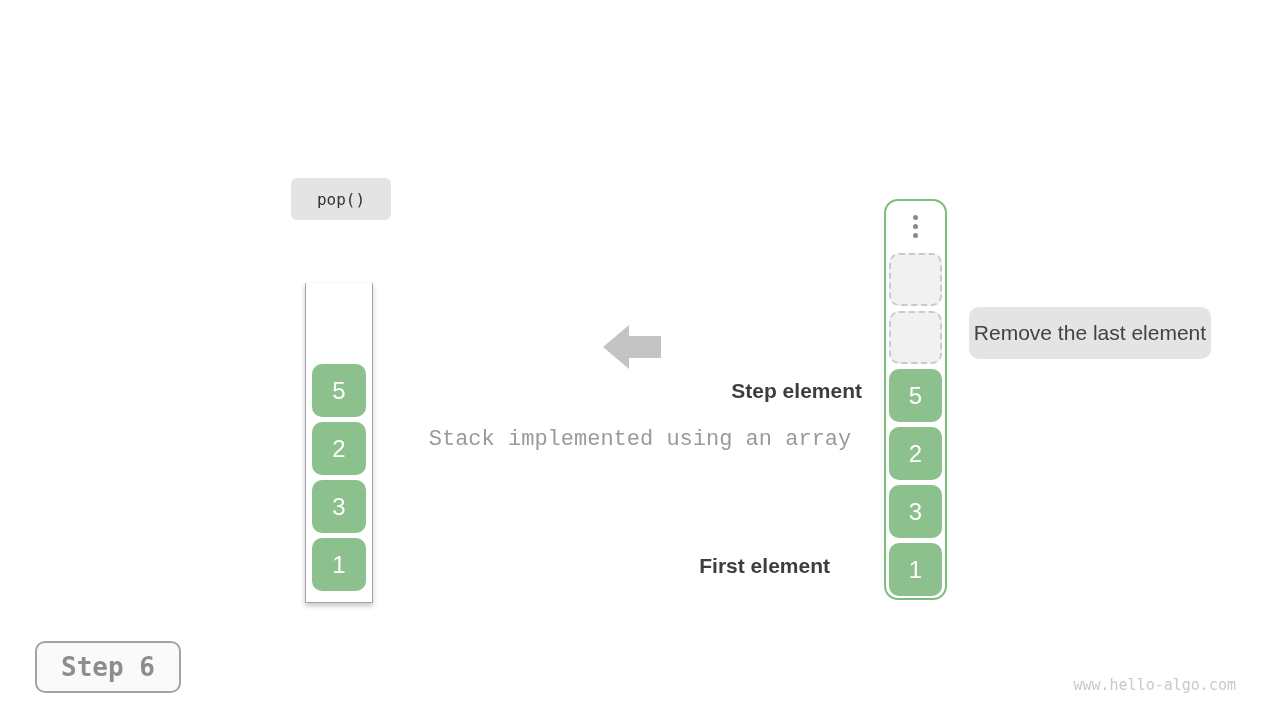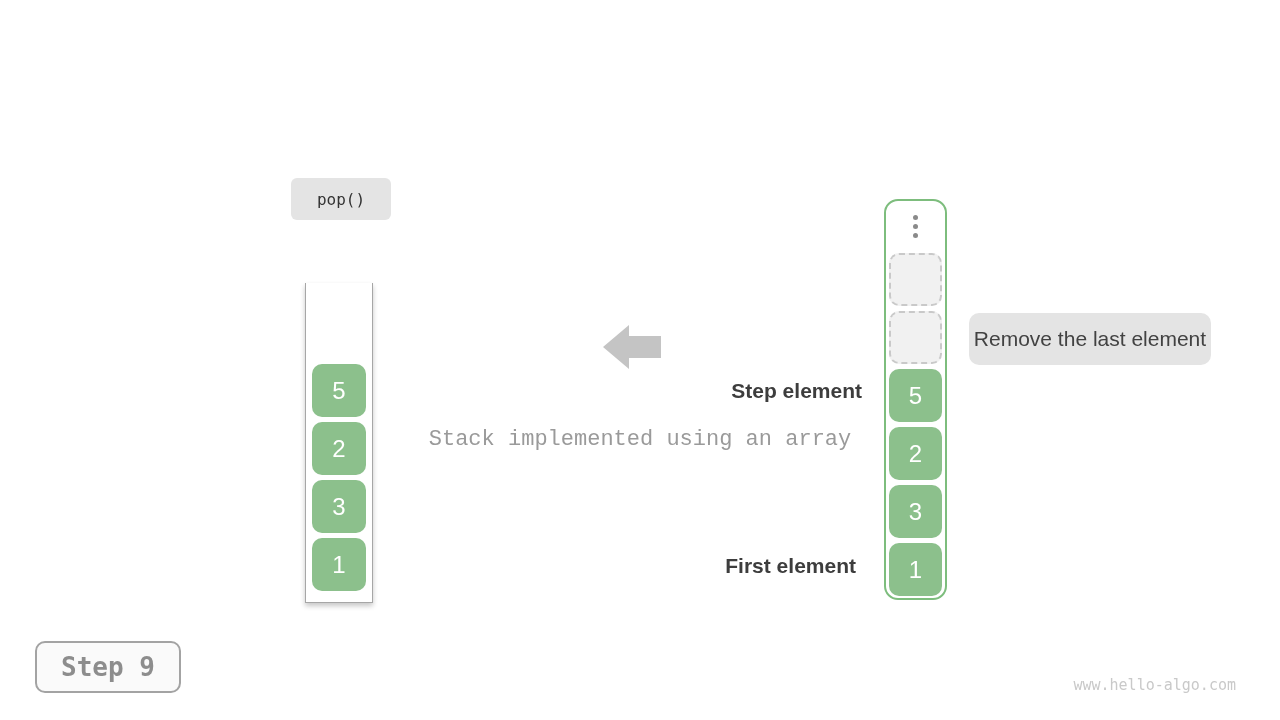--- a/index.html
+++ b/index.html
@@ -59,21 +59,21 @@
     position:absolute;left:400px;top:427px;
     width:480px;text-align:center;
     font-size:22px;color:var(--muted-text);font-family:Liberation Mono, monospace;
   }
   .side-label{
     position:absolute;left:560px;width:302px;
     text-align:right;
     font-size:21px;font-weight:bold;color:var(--dark-text);
   }
   .side-label.last{top:379px;}
-  .side-label.first{top:554px;left:554px;}
+  .side-label.first{top:554px;left:528px;}
   
   .right-array{
     position:absolute;left:884px;top:199px;
     width:63px;height:401px;
     border:2px solid var(--container-border-green);
     border-radius:14px;
     background:#ffffff;
     display:flex;flex-direction:column;
     align-items:center;gap:5px;
     padding-top:9px;
@@ -94,21 +94,21 @@
     border-radius:10px;
   }
   .right-array .cell{width:53px;}
   
   .action-label{
     position:absolute;left:969px;top:307px;
     width:242px;height:52px;
     background:var(--label-bg);
     border-radius:10px;
     display:flex;align-items:center;justify-content:center;
-    font-size:21px;color:#424242;margin-top:6px;
+    font-size:21px;color:#424242;
   }
   
   .step-badge{
     position:absolute;left:35px;top:641px;
     width:146px;height:52px;
     background:#fafafa;
     border:2px solid #a3a3a3;
     border-radius:10px;
     display:flex;align-items:center;justify-content:center;
     font-family:"DejaVu Sans Mono", monospace;
@@ -154,17 +154,17 @@
     <div class="cell-empty"></div>
     <div class="cell-empty"></div>
     <div class="cell">5</div>
     <div class="cell">2</div>
     <div class="cell">3</div>
     <div class="cell">1</div>
   </div>
 
   <div class="action-label">Remove the last element</div>
 
-  <div class="step-badge">Step 9</div>
+  <div class="step-badge">Step 6</div>
 
   <div class="watermark">www.hello-algo.com</div>
 
 </div>
 
 </body></html>

